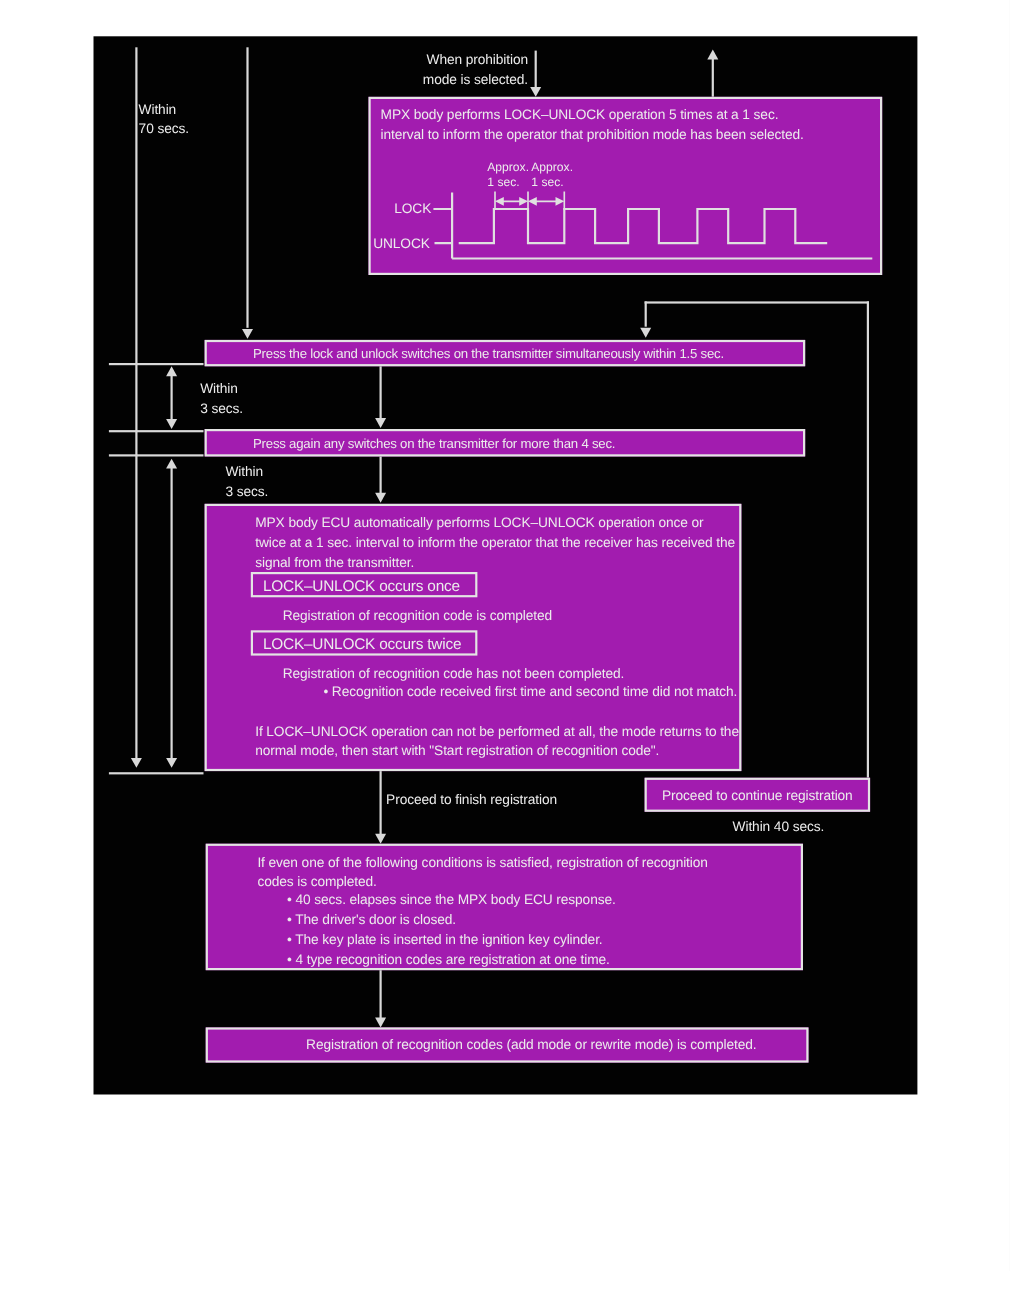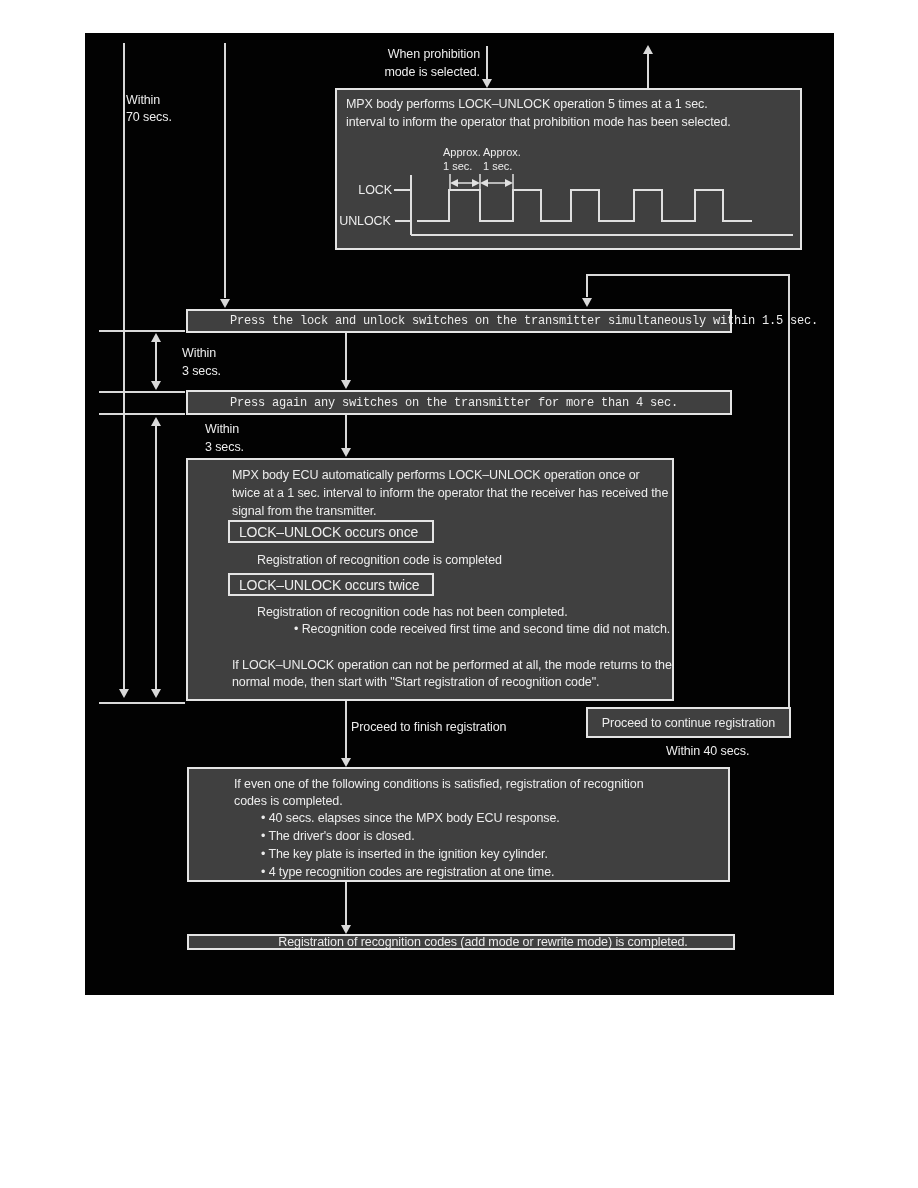--- a/index.html
+++ b/index.html
@@ -3,25 +3,25 @@
 <meta charset="utf-8">
 <style>
   html,body{margin:0;padding:0;background:#ffffff;}
   body{width:918px;height:1188px;font-family:"Liberation Sans",sans-serif;}
   .stage{position:relative;width:918px;height:1188px;background:#ffffff;overflow:hidden;}
   .black{position:absolute;left:85px;top:33px;width:749px;height:962px;background:#020202;color:#ececec;}
   .vline{position:absolute;width:2px;background:#d9d9d9;}
   .hline{position:absolute;height:2px;background:#d9d9d9;}
   .arrd{position:absolute;width:0;height:0;border-left:5px solid transparent;border-right:5px solid transparent;border-top:9px solid #d9d9d9;}
   .arru{position:absolute;width:0;height:0;border-left:5px solid transparent;border-right:5px solid transparent;border-bottom:9px solid #d9d9d9;}
-  .wbox{position:absolute;border:2px solid #e4e4e4;background:#404040;box-sizing:border-box;color:#ececec;}
+  .wbox{position:absolute;border:2px solid #e4e4e4;background:#a21caf;box-sizing:border-box;color:#ececec;}
   .rowbox{display:flex;align-items:center;white-space:nowrap;}
   .lbl{position:absolute;white-space:nowrap;color:#ececec;line-height:14px;}
   .fs11{font-size:11px;}
-  .fs12{font-size:12px;letter-spacing:-0.2px;font-family:Liberation Mono, monospace;}
+  .fs12{font-size:12px;letter-spacing:-0.2px;}
   .fs125{font-size:12.5px;letter-spacing:-0.1px;}
   .fs14{font-size:14px;letter-spacing:-0.2px;}
   .ctr{justify-content:center;}
   svg{position:absolute;left:0;top:0;}
 </style>
 </head>
 <body>
 
 <div class="stage">
   <div class="black">
@@ -125,16 +125,16 @@
       <div class="lbl fs125" style="left:45px;top:25px;">codes is completed.</div>
       <div class="lbl fs125" style="left:72px;top:42px;">• 40 secs. elapses since the MPX body ECU response.</div>
       <div class="lbl fs125" style="left:72px;top:60px;">• The driver's door is closed.</div>
       <div class="lbl fs125" style="left:72px;top:78px;">• The key plate is inserted in the ignition key cylinder.</div>
       <div class="lbl fs125" style="left:72px;top:96px;">• 4 type recognition codes are registration at one time.</div>
     </div>
 
     <div class="vline" style="left:260px;top:849px;height:44px;"></div>
     <div class="arrd" style="left:256px;top:892px;"></div>
 
-    <div class="wbox rowbox ctr fs125" style="left:102px;top:901px;width:548px;height:16px;padding-left:44px;">Registration of recognition codes (add mode or rewrite mode) is completed.</div>
+    <div class="wbox rowbox ctr fs125" style="left:102px;top:901px;width:548px;height:32px;padding-left:44px;">Registration of recognition codes (add mode or rewrite mode) is completed.</div>
 
   </div>
 </div>
 
 </body></html>

